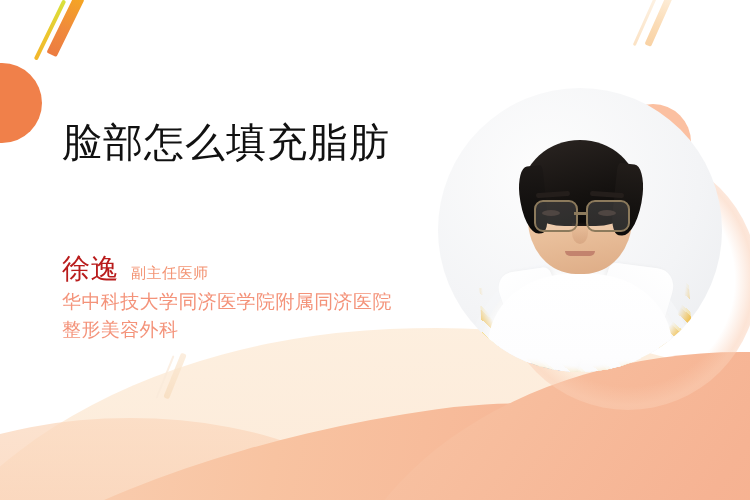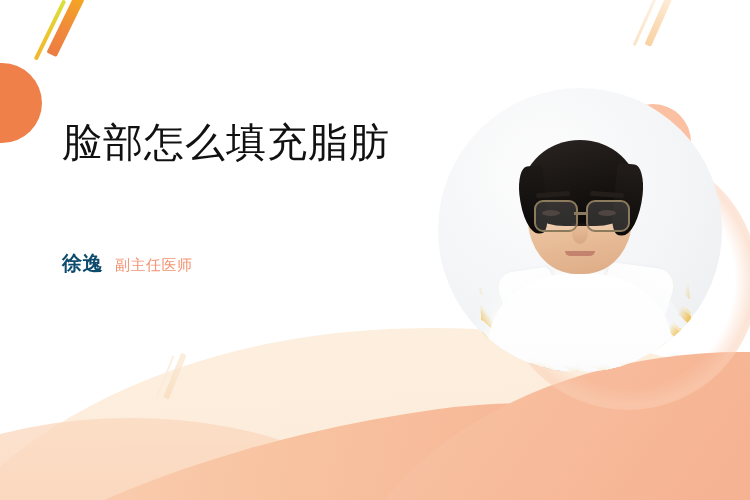--- a/index.html
+++ b/index.html
@@ -288,23 +288,23 @@
     font-weight:400;
     white-space:nowrap;
   }
   .doctor-line{
     position:absolute;
     left:62px;
     top:250px;
     white-space:nowrap;
   }
   .doc-name{
-    font-size:20px;
-    font-weight:700;
-    color:#0c4a6e;
+    font-size:28px;
+    font-weight:400;
+    color:#b91c1c;
     letter-spacing:.5px;
   }
   .doc-role{
     font-size:15px;
     font-weight:400;
     color:#f39372;
     letter-spacing:.5px;
     margin-left:12px;
   }
   .affil{
@@ -373,14 +373,18 @@
     <div class="p-stripes"></div>
     <div class="p-front-coat"></div>
   </div>
 
   <div class="title">脸部怎么填充脂肪</div>
 
   <div class="doctor-line">
     <span class="doc-name">徐逸</span><span class="doc-role">副主任医师</span>
   </div>
 
+  <div class="affil">
+    <div>华中科技大学同济医学院附属同济医院</div>
+    <div>整形美容外科</div>
+  </div>
 
 </div>
 
 </body></html>

